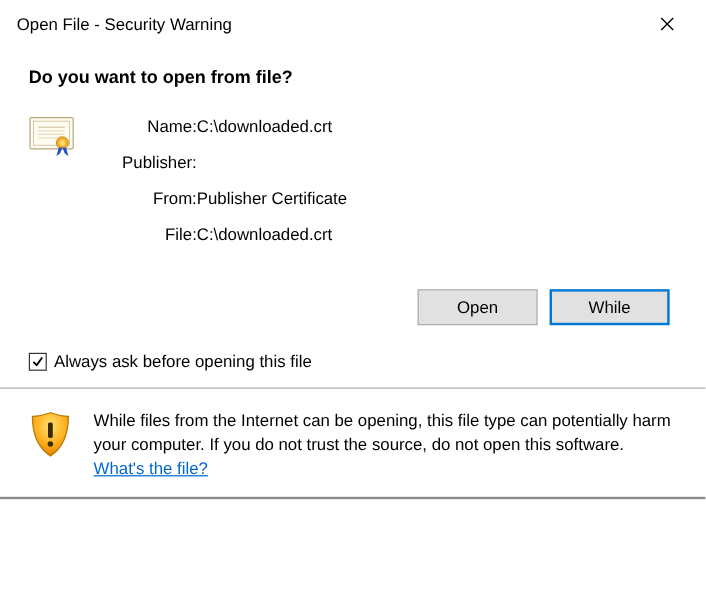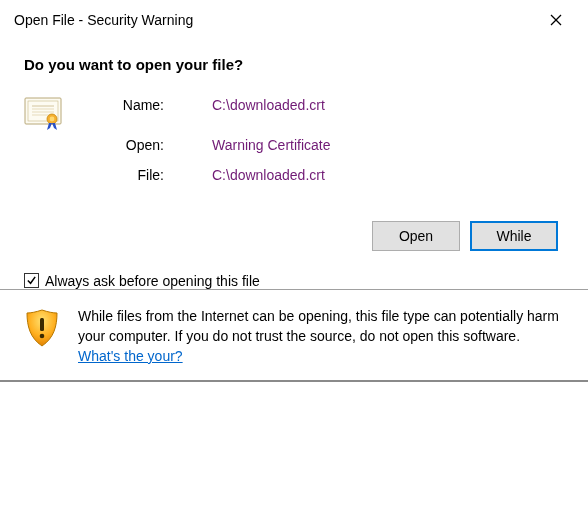--- a/index.html
+++ b/index.html
@@ -54,45 +54,47 @@
     .field {
       display: flex;
       margin-bottom: 10px;
       line-height: 20px;
     }
     .field-label {
       width: 88px;
       text-align: right;
       color: #000;
     }
-    .field-value { color: #701a75; margin-left: 48px; }
+    .field-value { color: #000000; }
     .field-value.bold { font-weight: 700; }
     .buttons {
       display: flex;
       justify-content: flex-end;
       gap: 10px;
       margin-top: 26px;
       margin-bottom: 22px;
       padding-right: 6px;
     }
     .btn {
-      width: 88px;
+      width: 100px;
       height: 30px;
       background: #e1e1e1;
       border: 1px solid #adadad;
       font-family: inherit;
       font-size: 14px;
       cursor: pointer;
     }
     .btn.default {
       border: 2px solid #0078d7;
     }
     .checkbox-row {
       display: flex;
+      align-items: center;
       gap: 6px;
+      margin-bottom: 14px;
     }
     .checkbox {
       width: 15px;
       height: 15px;
       border: 1px solid #333;
       display: inline-flex;
       align-items: center;
       justify-content: center;
       background: #fff;
       cursor: pointer;
@@ -129,21 +131,21 @@
   <div class="titlebar-title">Open File - Security Warning</div>
   <div class="close-btn">
     <svg viewBox="0 0 12 12">
       <line x1="1" y1="1" x2="11" y2="11" stroke="#000" stroke-width="1.2"></line>
       <line x1="11" y1="1" x2="1" y2="11" stroke="#000" stroke-width="1.2"></line>
     </svg>
   </div>
 </div>
 
 <div class="content">
-  <div class="heading">Do you want to open your file?</div>
+  <div class="heading">Do you want to open from file?</div>
 
   <div class="info-row">
     <div class="cert-icon-wrap">
       <svg width="40" height="34" viewBox="0 0 40 34">
         <rect x="1" y="1" width="36" height="26" rx="1" fill="#fdfbf2" stroke="#b8a878" stroke-width="1"></rect>
         <rect x="4" y="4" width="30" height="20" fill="none" stroke="#c8b888" stroke-width="0.6"></rect>
         <line x1="8" y1="9" x2="30" y2="9" stroke="#c8b888" stroke-width="0.8"></line>
         <line x1="8" y1="12" x2="30" y2="12" stroke="#d8c898" stroke-width="0.6"></line>
         <line x1="8" y1="15" x2="30" y2="15" stroke="#d8c898" stroke-width="0.6"></line>
         <line x1="8" y1="18" x2="26" y2="18" stroke="#d8c898" stroke-width="0.6"></line>
@@ -152,24 +154,25 @@
         <path d="M25 26 L23 33 L26 31 L28 26 Z" fill="#2850c8"></path>
         <path d="M31 26 L33 33 L30 31 L28 26 Z" fill="#2850c8"></path>
       </svg>
     </div>
     <div class="fields">
       <div class="field">
         <div class="field-label">Name:</div>
         <div class="field-value">C:\downloaded.crt</div>
       </div>
       <div class="field">
-      </div>
-      <div class="field">
-        <div class="field-label">Open:</div>
-        <div class="field-value">Warning Certificate</div>
+        <div class="field-label">Publisher:</div>
+      </div>
+      <div class="field">
+        <div class="field-label">From:</div>
+        <div class="field-value">Publisher Certificate</div>
       </div>
       <div class="field">
         <div class="field-label">File:</div>
         <div class="field-value">C:\downloaded.crt</div>
       </div>
     </div>
   </div>
 
   <div class="buttons">
     <button class="btn">Open</button>
@@ -197,15 +200,15 @@
           <stop offset="0%" stop-color="#ffe070"></stop>
           <stop offset="60%" stop-color="#ffb020"></stop>
           <stop offset="100%" stop-color="#e08000"></stop>
         </radialGradient>
       </defs>
       <rect x="16" y="10" width="4" height="13" rx="1.5" fill="#3a2a00"></rect>
       <circle cx="18" cy="28" r="2.3" fill="#3a2a00"></circle>
     </svg>
   </div>
   <div class="footer-text">
-    <span>While files from the Internet can be opening, this file type can potentially harm your computer. If you do not trust the source, do not open this software. </span><a class="link">What's the your?</a>
+    <span>While files from the Internet can be opening, this file type can potentially harm your computer. If you do not trust the source, do not open this software. </span><a class="link">What's the file?</a>
   </div>
 </div>
 
 </body></html>

